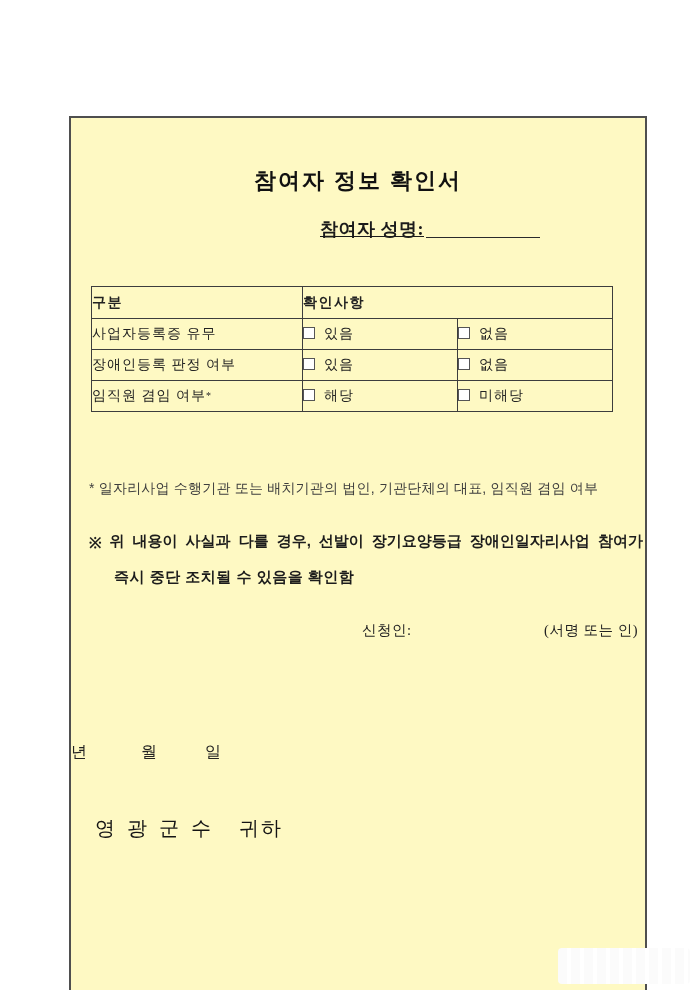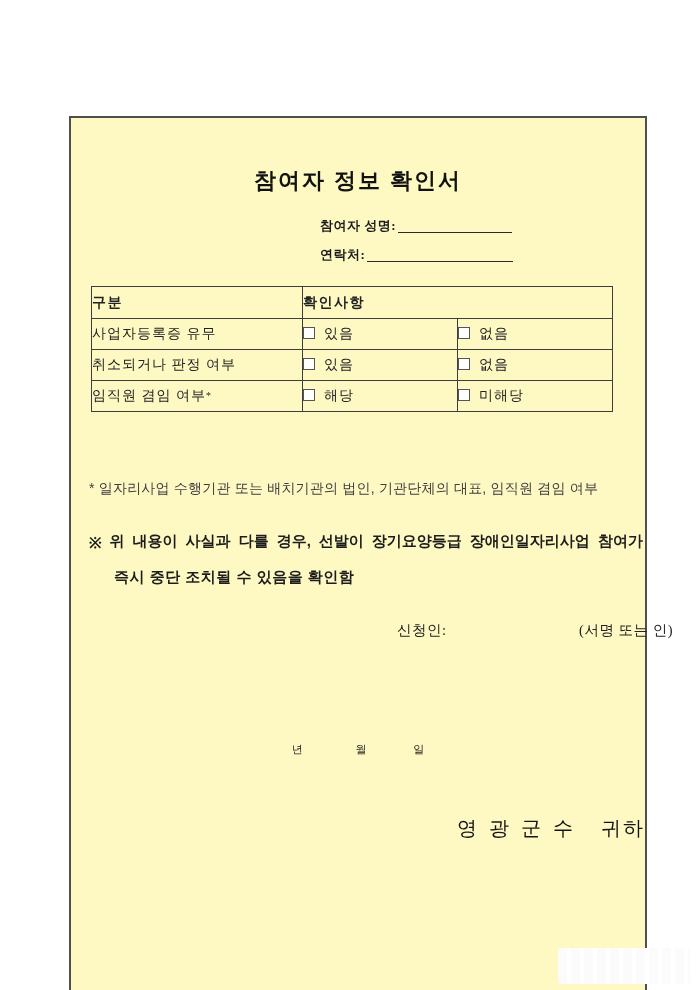--- a/index.html
+++ b/index.html
@@ -29,23 +29,24 @@
     font-weight: 700;
     font-size: 22px;
     letter-spacing: 2px;
     color: #111111;
   }
   .field-row {
     position: absolute;
     left: 249px;
     height: 20px;
     font-weight: 700;
-    font-size: 13px;
+    font-size: 18px;
     letter-spacing: 0.5px;
     white-space: nowrap;
+    text-decoration: underline;
   }
   .field-row.name { top: 99px; }
   .field-row.contact { top: 128px; }
   .field-line {
     display: inline-block;
     border-bottom: 1px solid #2a2a2a;
     height: 16px;
     vertical-align: -3px;
     margin-left: 2px;
   }
@@ -120,38 +121,36 @@
     position: absolute;
     left: 0; top: 503px;
     width: 100%;
     padding-left: 291px;
     padding-right: 7px;
     display: flex;
     justify-content: space-between;
     font-size: 14.5px;
     letter-spacing: 0.5px;
     color: #222222;
-    margin-left: 35px;
   }
   .date-row {
     position: absolute;
     left: 0; top: 624px;
     width: 100%;
-    text-align: center;
-    font-size: 11px;
+    font-size: 16px;
     color: #222222;
   }
   .date-row .date-unit { display: inline-block; }
   .date-row .gap-a { margin-right: 50px; }
   .date-row .gap-b { margin-right: 44px; }
   .recipient-row {
     position: absolute;
     left: 0; top: 697px;
     width: 100%;
-    text-align: right;
+    text-align: left;
     font-size: 20px;
     letter-spacing: 2px;
     word-spacing: 3px;
     color: #141414;
     padding-left: 24px;
   }
   .recipient-row .honorific { margin-left: 16px; }
   .watermark {
     position: absolute;
     left: 558px; top: 948px;
@@ -165,37 +164,34 @@
 
 <div class="canvas">
   <div class="page-border">
 
     <div class="doc-title">참여자 정보 확인서</div>
 
     <div class="field-row name">
       <span>참여자 성명:</span><span class="field-line name-line"></span>
     </div>
 
-    <div class="field-row contact">
-      <span>연락처:</span><span class="field-line contact-line"></span>
-    </div>
 
     <table class="confirm-table">
       <tbody>
           <tr>
         <td class="head col-cat">구분</td>
         <td class="head" colspan="2">확인사항</td>
       </tr>
       <tr>
         <td class="col-cat">사업자등록증 유무</td>
         <td class="col-opt"><span class="checkbox"></span><span>있음</span></td>
         <td class="col-opt"><span class="checkbox"></span><span>없음</span></td>
       </tr>
       <tr>
-        <td class="col-cat">취소되거나 판정 여부</td>
+        <td class="col-cat">장애인등록 판정 여부</td>
         <td class="col-opt"><span class="checkbox"></span><span>있음</span></td>
         <td class="col-opt"><span class="checkbox"></span><span>없음</span></td>
       </tr>
       <tr>
         <td class="col-cat"><span>임직원 겸임 여부</span><span class="cell-marker">*</span></td>
         <td class="col-opt"><span class="checkbox"></span><span>해당</span></td>
         <td class="col-opt"><span class="checkbox"></span><span>미해당</span></td>
       </tr>
     </tbody>
       </table>

